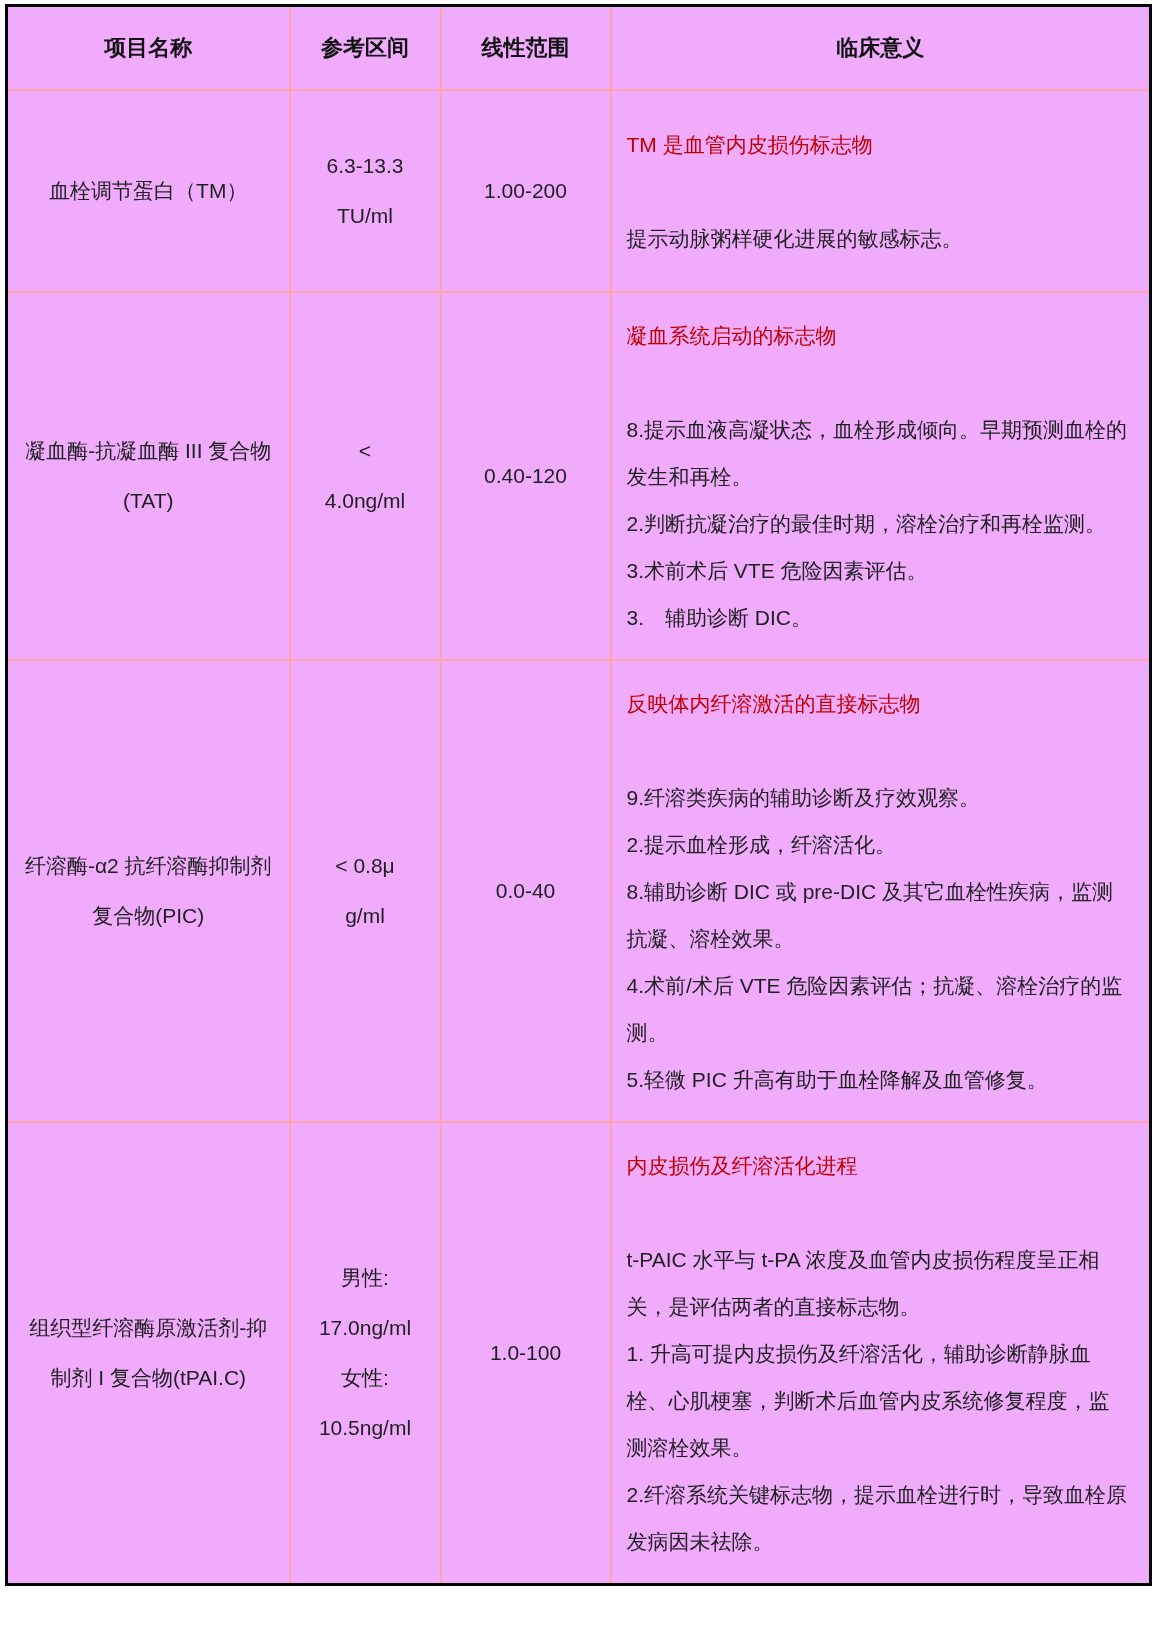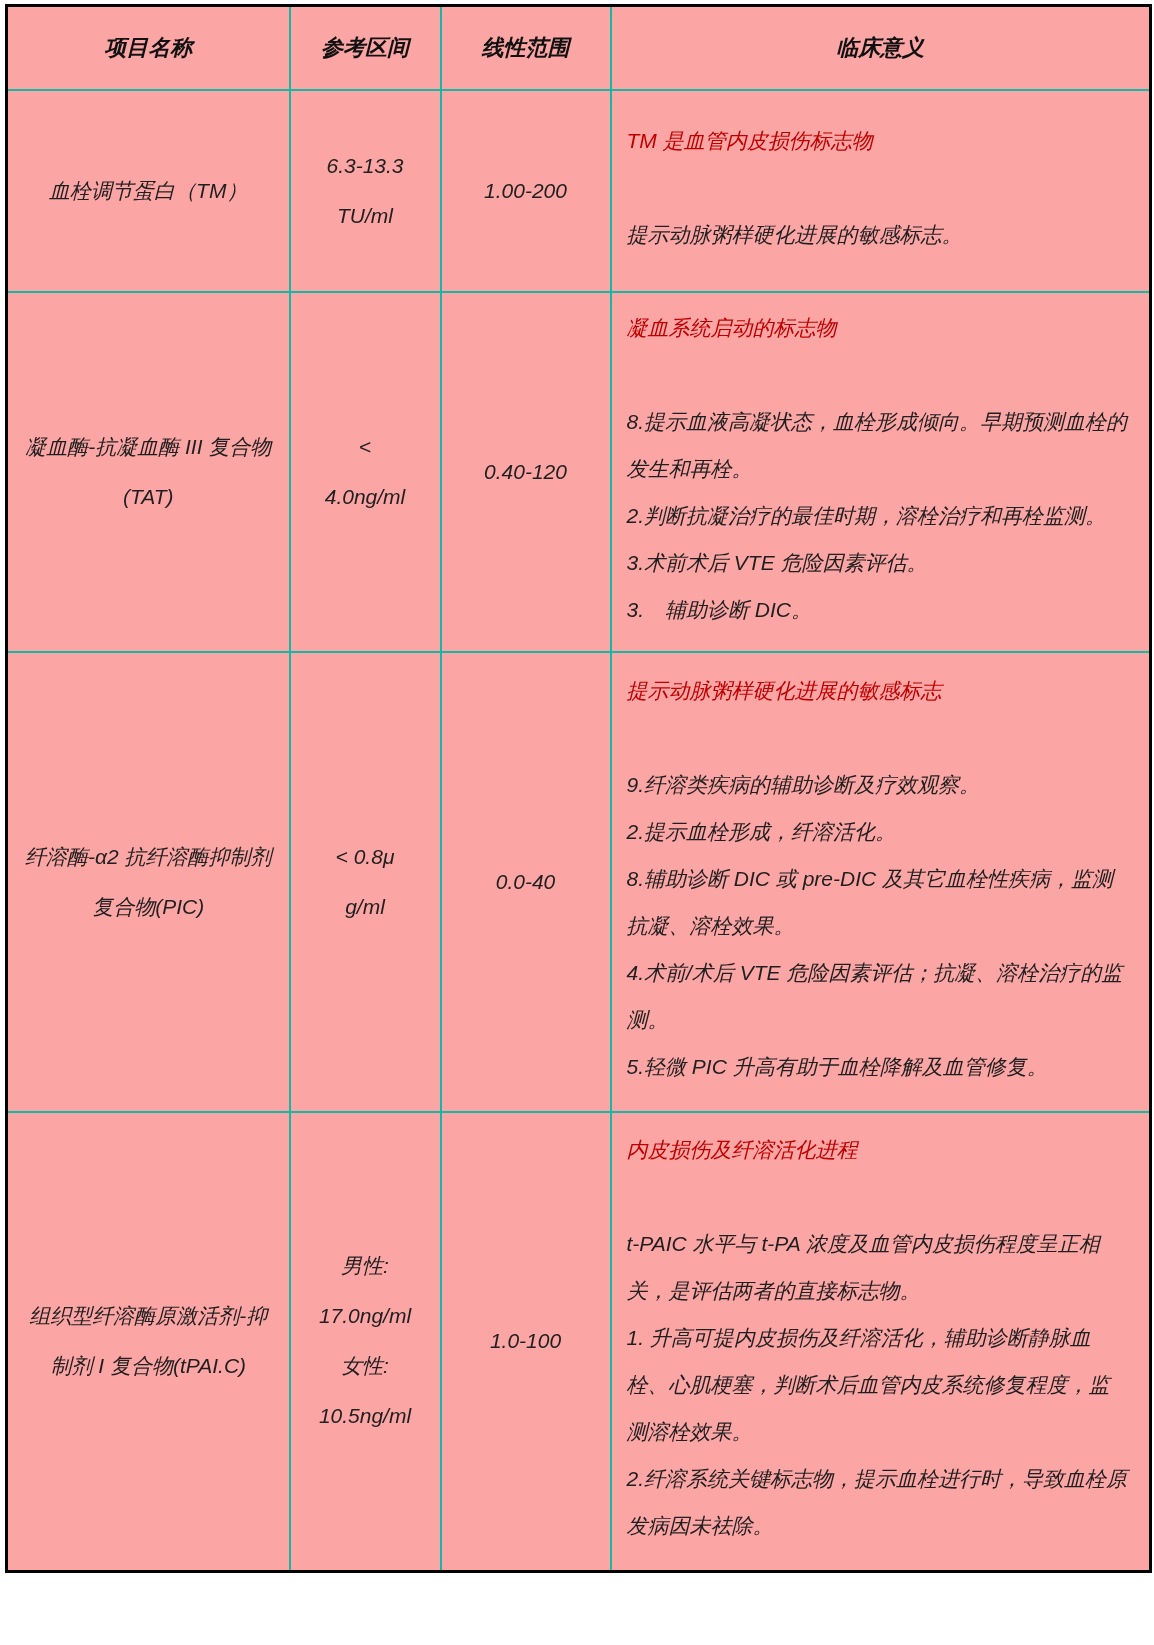--- a/index.html
+++ b/index.html
@@ -18,46 +18,45 @@
     border-collapse: collapse;
     table-layout: fixed;
     width: 1144px;
   }
   table.marker-table col.c1 { width: 283px; }
   table.marker-table col.c2 { width: 151px; }
   table.marker-table col.c3 { width: 170px; }
   table.marker-table col.c4 { width: 540px; }
   table.marker-table th,
   table.marker-table td {
-    border: 2px solid #14b8a6;
+    border: 2px solid #fca5a5;
     vertical-align: middle;
     box-sizing: border-box;
-    background: #fca5a5;
-    font-style: italic;
+    background: #f0abfc;
   }
   table.marker-table { border: 3px solid #000000; }
   thead th {
     background: #c3d69b;
     height: 84px;
     font-size: 22px;
     font-weight: bold;
     text-align: center;
     color: #111111;
   }
   td.center-cell {
     text-align: center;
     font-size: 21px;
     line-height: 50px;
     padding: 6px 14px;
   }
   td.sig-cell {
     text-align: left;
     font-size: 21px;
     line-height: 47px;
-    padding: 11px 20px 18px 15px;
+    padding: 19px 20px 18px 15px;
     margin-left: 13px;
   }
   .sig-title {
     color: #c00000;
     margin: 0 0 47px 0;
   }
   .sig-line { margin: 0; }
   tr.row-tm  td { height: 202px; }
   tr.row-tat td { height: 357px; }
   tr.row-pic td { height: 460px; }
@@ -114,21 +113,21 @@
       </tr>
 
       <tr class="row-pic">
         <td class="center-cell">纤溶酶-α2 抗纤溶酶抑制剂复合物(PIC)</td>
         <td class="center-cell">
           <div>&lt; 0.8μ</div>
           <div>g/ml</div>
         </td>
         <td class="center-cell">0.0-40</td>
         <td class="sig-cell">
-          <p class="sig-title">提示动脉粥样硬化进展的敏感标志</p>
+          <p class="sig-title">反映体内纤溶激活的直接标志物</p>
           <p class="sig-line">9.纤溶类疾病的辅助诊断及疗效观察。</p>
           <p class="sig-line">2.提示血栓形成，纤溶活化。</p>
           <p class="sig-line">8.辅助诊断 DIC 或 pre-DIC 及其它血栓性疾病，监测抗凝、溶栓效果。</p>
           <p class="sig-line">4.术前/术后 VTE 危险因素评估；抗凝、溶栓治疗的监测。</p>
           <p class="sig-line">5.轻微 PIC 升高有助于血栓降解及血管修复。</p>
         </td>
       </tr>
 
       <tr class="row-tpaic">
         <td class="center-cell">组织型纤溶酶原激活剂-抑制剂 I 复合物(tPAI.C)</td>

